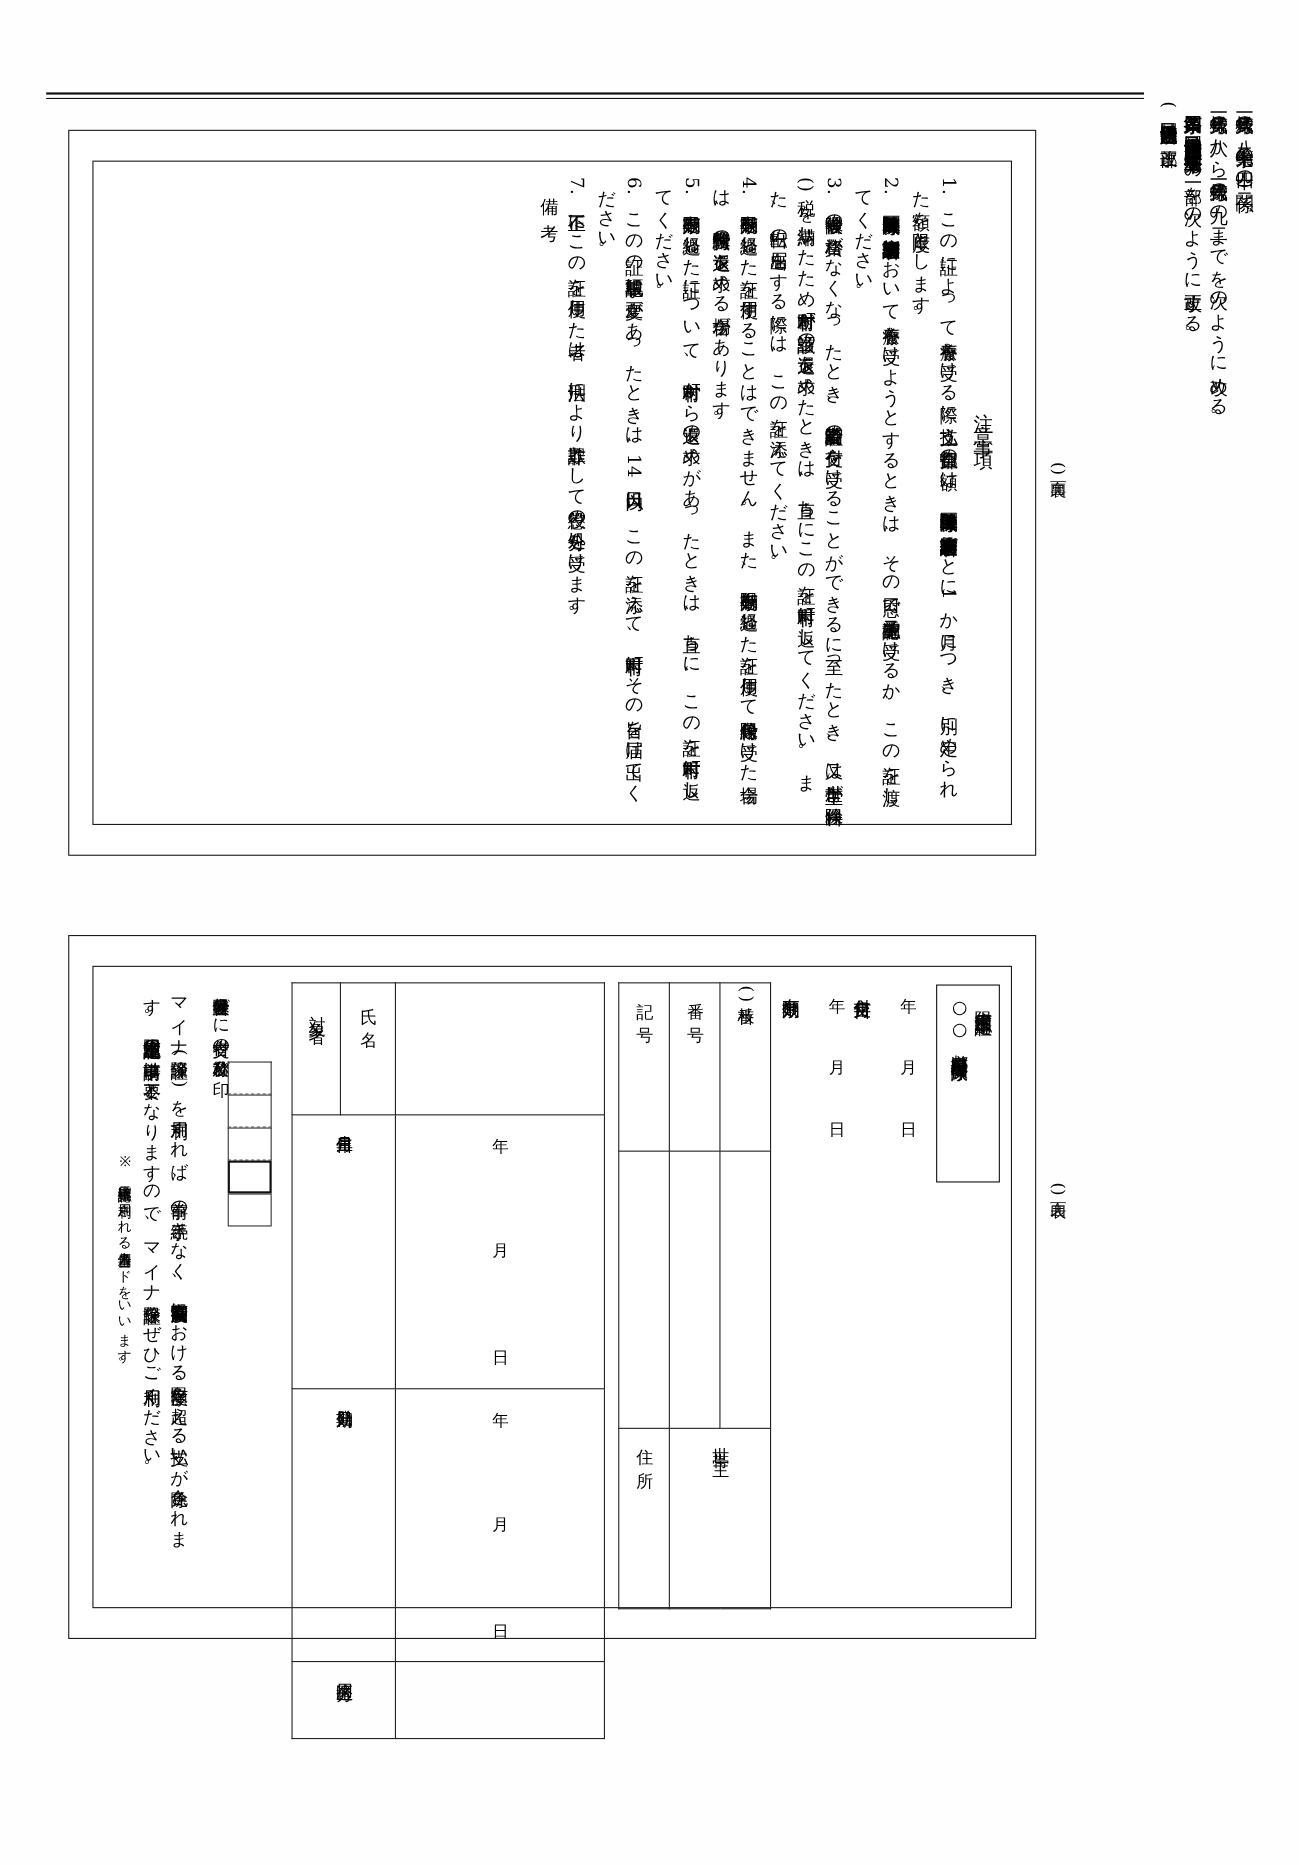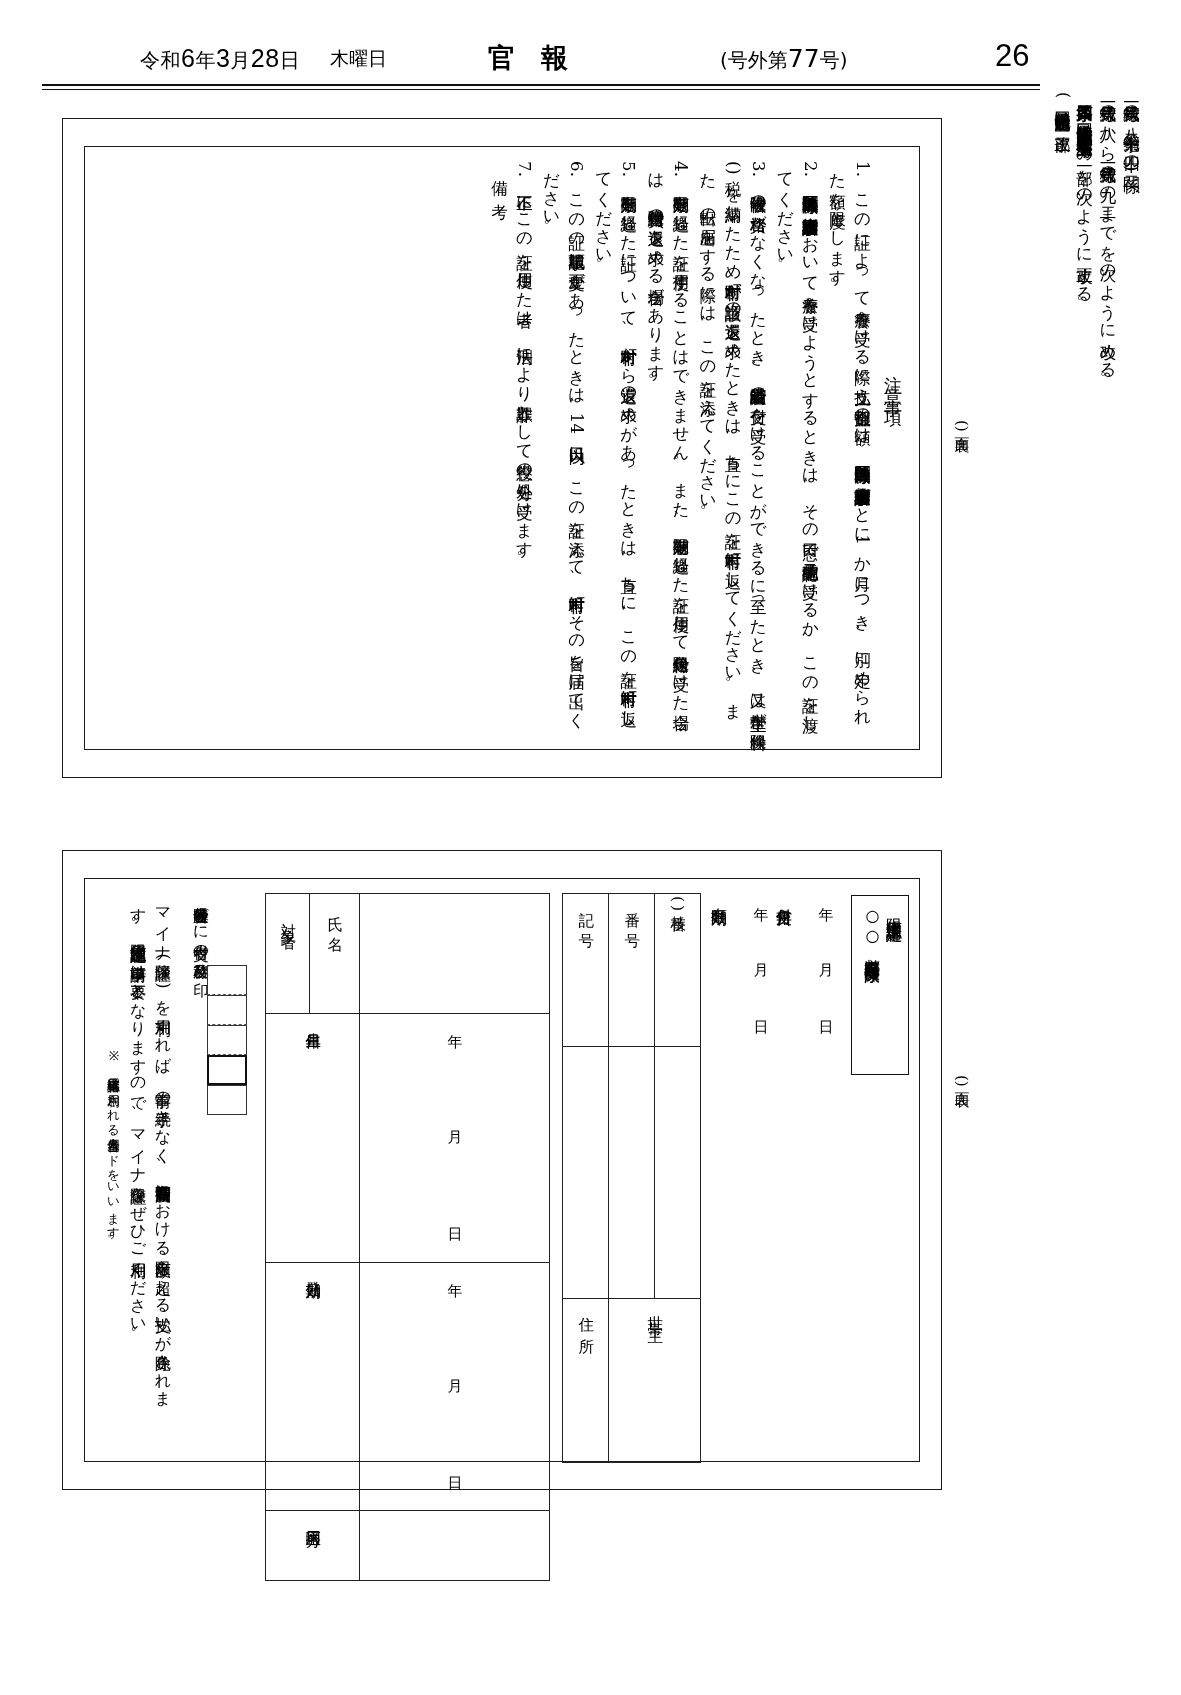--- a/index.html
+++ b/index.html
@@ -232,31 +232,20 @@
     letter-spacing:0.3px;
     margin-left:2px;
   }
   .cert-note.starred { font-size:12.5px; }
 </style>
 </head>
 <body>
 
 <div class="page">
 
-  <div class="gz-header">
-    <div class="hdr-date">
-      <span>令和</span><span class="big">6</span><span>年</span><span class="big">3</span><span>月</span><span class="big">28</span><span>日</span>
-    </div>
-    <div class="hdr-weekday">木曜日</div>
-    <div class="hdr-title">官報</div>
-    <div class="hdr-issue">
-      <span>(号外第</span><span class="big">77</span><span>号)</span>
-    </div>
-    <div class="hdr-page">26</div>
-  </div>
   <div class="hdr-rule"></div>
   <div class="hdr-rule2"></div>
 
   <div class="preamble">
     <div class="pre-line l1">(国民健康保険法施行規則の一部改正)</div>
     <div class="pre-line l2">
       <b>第四条</b><span>　</span><span>国民健康保険法施行規則(昭和三十三年厚生省令第五十三号)の一部を次のように改正する。</span>
     </div>
     <div class="pre-line l3">様式第一号の八から様式第一号の九の二までを次のように改める。</div>
     <div class="pre-line l3">様式第一号の八(第二十七条の十四の二関係)</div>

